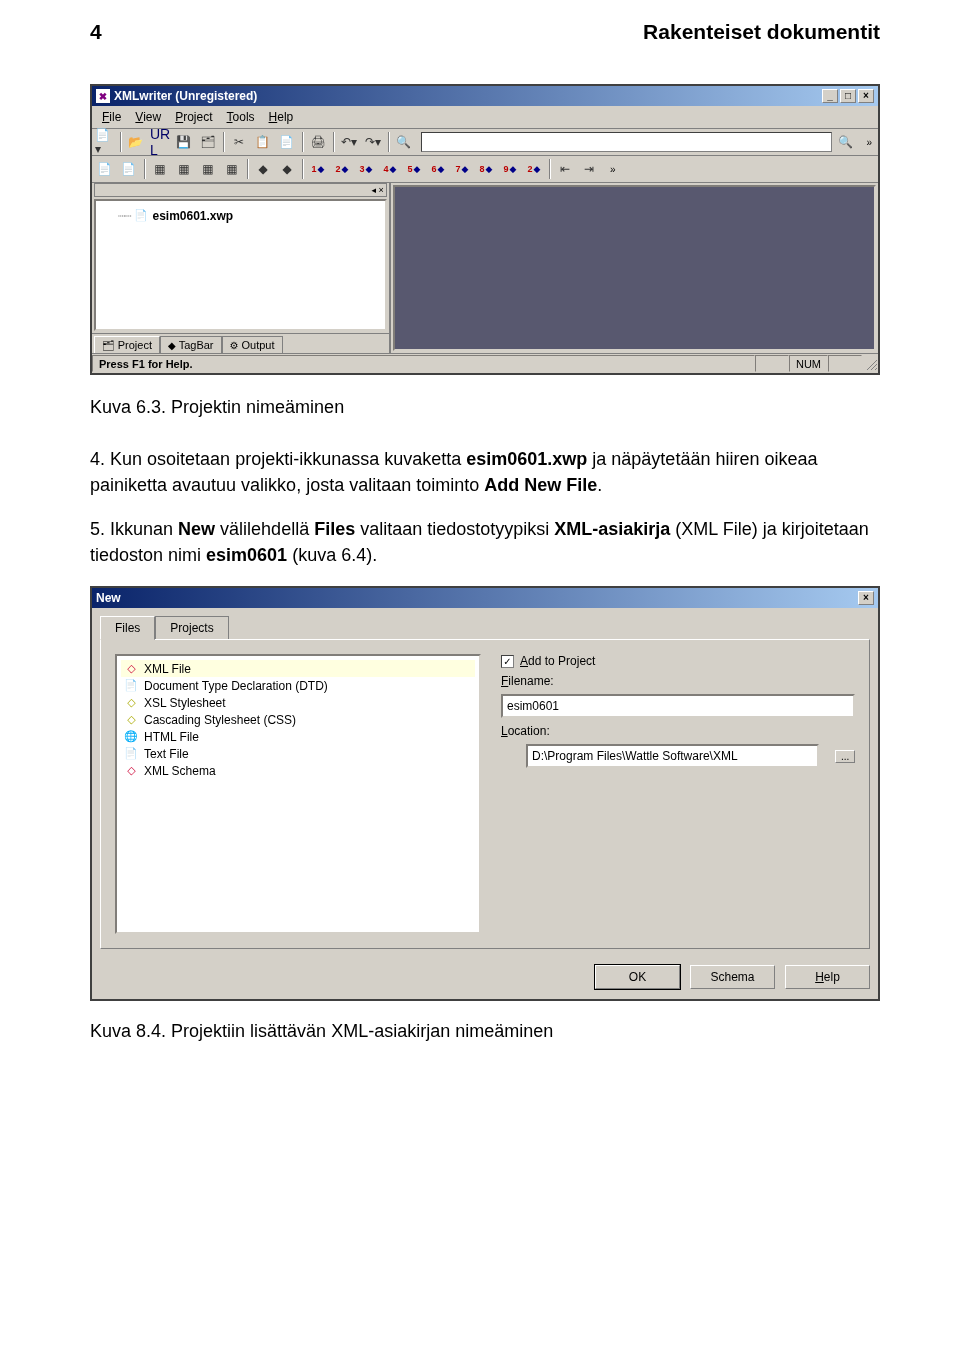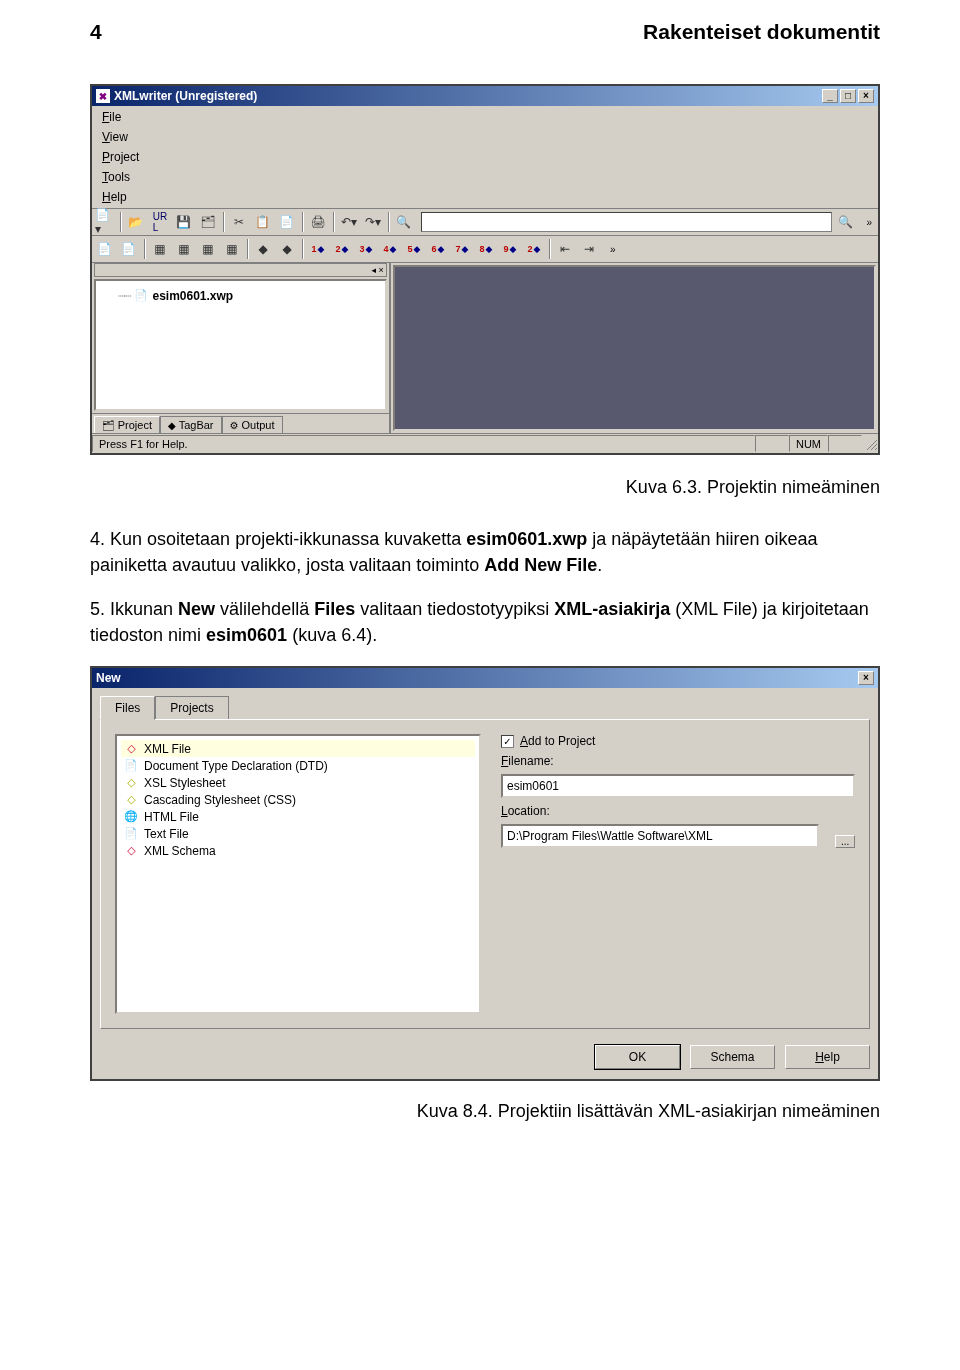--- a/index.html
+++ b/index.html
@@ -60,21 +60,20 @@
     display: flex; align-items: center; justify-content: center;
     color: #000;
     cursor: pointer;
   }
   .menubar {
     display: flex;
     padding: 2px 4px;
     gap: 2px;
     border-bottom: 1px solid #808080;
     background: #d4d0c8;
-    flex-direction: column;
   }
   .menu-item {
     padding: 2px 6px;
     cursor: pointer;
   }
   .menu-item .u { text-decoration: underline; }
   .toolbar {
     display: flex;
     align-items: center;
     border-bottom: 1px solid #808080;
@@ -176,30 +175,30 @@
     font-size: 11px;
     height: 20px;
     align-items: center;
   }
   .status-cell {
     border: 1px inset #d4d0c8;
     padding: 1px 6px;
     height: 17px;
     display: flex; align-items: center;
   }
-  .status-main { flex: 1; }
+  .status-main { flex: 1; font-weight: bold; }
   .status-spacer { width: 34px; }
   .grip {
     width: 16px;
     display: flex; align-items: flex-end; justify-content: flex-end;
     padding: 1px;
   }
   .grip svg line { stroke: #808080; stroke-width: 1; }
   .caption {
-    text-align: right;
+    text-align: left;
     font-size: 18px;
     margin: 20px 0 28px;
   }
   .body-text {
     font-size: 18px;
     line-height: 1.45;
     margin-bottom: 18px;
   }
   .body-text .bold { font-weight: bold; }
   
@@ -277,21 +276,21 @@
   }
   .form-label { font-size: 12px; }
   .text-input {
     background: #fff;
     border: 2px inset #d4d0c8;
     padding: 3px 4px;
     font-size: 12px;
     font-family: inherit;
     width: 100%;
   }
-  .path-row { display: flex; gap: 16px; align-items: flex-end; }
+  .path-row { display: flex; gap: 16px; align-items: center; margin-left: 25px; }
   .path-btn {
     width: 22px; background: #d4d0c8;
     border: 1px solid #808080;
     border-top-color: #fff; border-left-color: #fff;
     font-size: 10px;
     cursor: pointer;
   }
   .dlg-buttons {
     display: flex;
     justify-content: flex-end;
@@ -333,21 +332,21 @@
       <span class="menu-item"><span class="u">F</span><span textcontent="File"></span>ile</span>
       <span class="menu-item"><span class="u">V</span>iew</span>
       <span class="menu-item"><span class="u">P</span>roject</span>
       <span class="menu-item"><span class="u">T</span>ools</span>
       <span class="menu-item"><span class="u">H</span>elp</span>
     </div>
     <div class="toolbar">
       <span class="tb-btn">📄▾</span>
       <span class="tb-sep"></span>
       <span class="tb-btn">📂</span>
-      <span class="tb-btn" style="font-size:10px;color:#006;">UR<br>L</span>
+      <span class="tb-btn" style="font-size:14px;color:#006;">UR<br>L</span>
       <span class="tb-btn">💾</span>
       <span class="tb-btn">🗂</span>
       <span class="tb-sep"></span>
       <span class="tb-btn">✂</span>
       <span class="tb-btn">📋</span>
       <span class="tb-btn">📄</span>
       <span class="tb-sep"></span>
       <span class="tb-btn">🖨</span>
       <span class="tb-sep"></span>
       <span class="tb-btn">↶▾</span>

